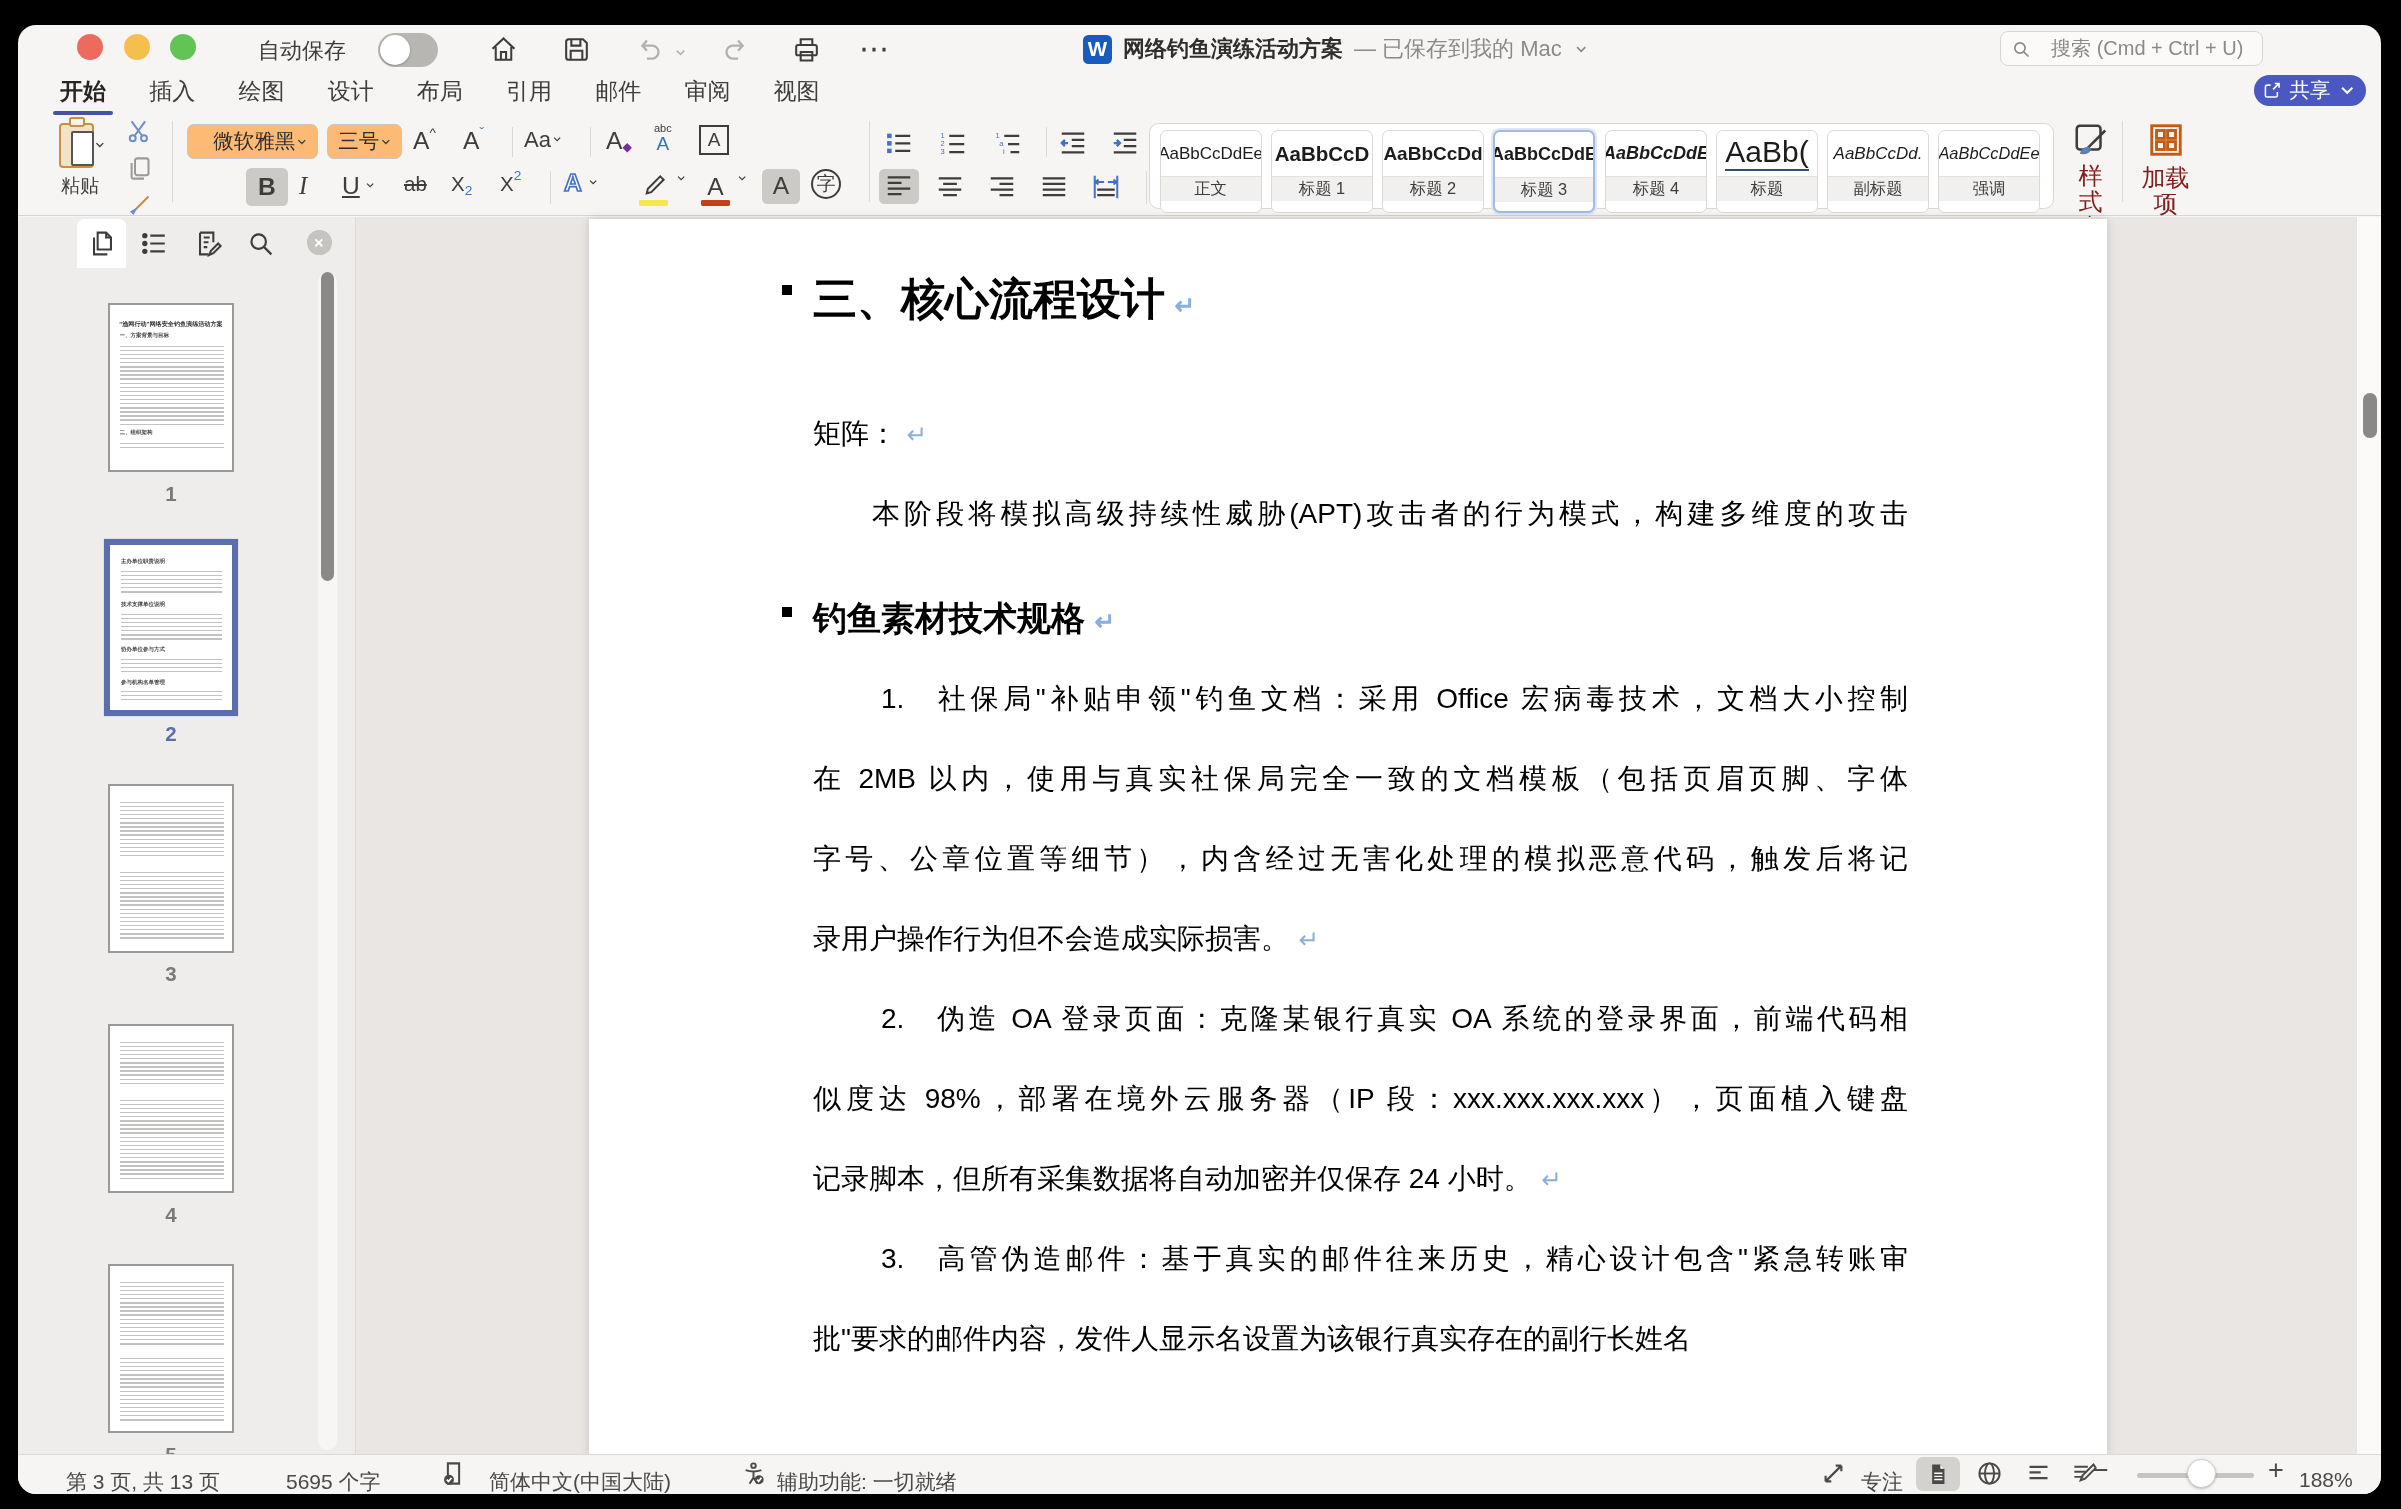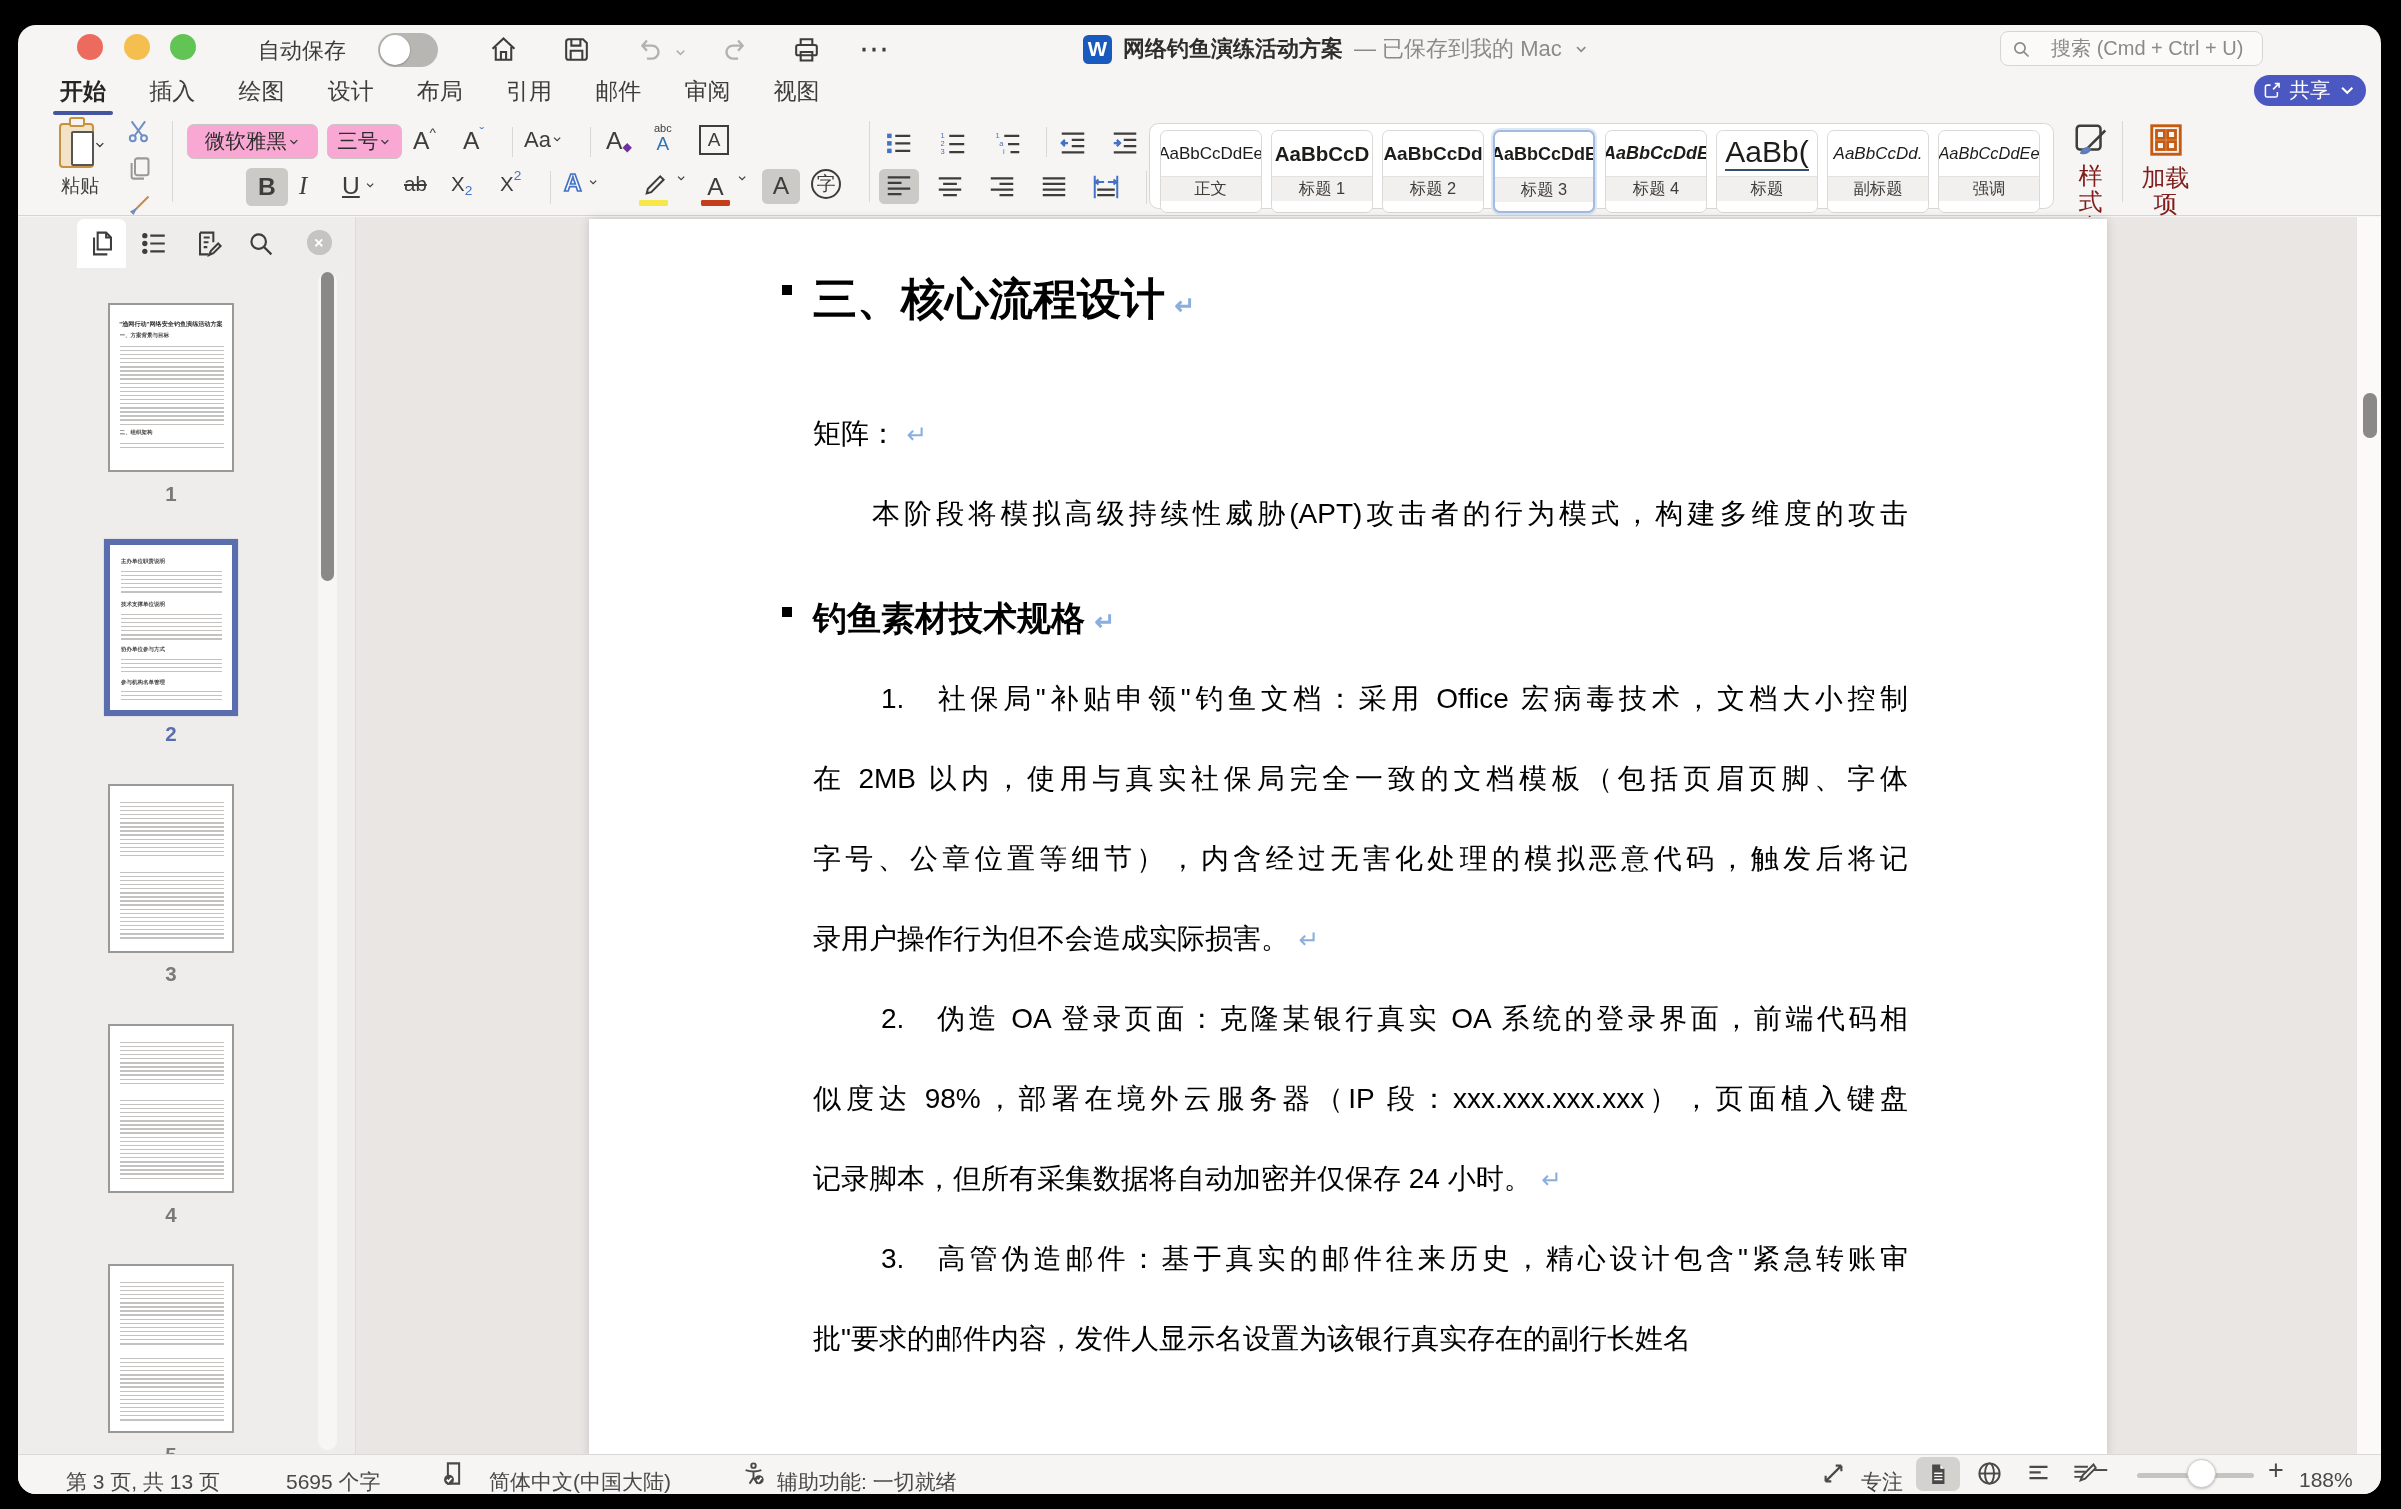--- a/index.html
+++ b/index.html
@@ -41,21 +41,21 @@
   .rb-sep { position:absolute; top:9.6px; width:1.4px; height:81px; background:#dad8d5; }
   .paste { position:absolute; left:24.6px; top:5.5px; width:75px; text-align:center; }
   .paste-ico { position:relative; width:42px; height:53px; margin:0 auto; }
   .clip-body { position:absolute; left:0; top:5.5px; width:35px; height:45px; border:2.7px solid #c7913f; border-radius:4.1px; background:#f2e3c8; }
   .clip-top { position:absolute; left:9.6px; top:0; width:16.4px; height:9.6px; border:2.7px solid #c7913f; border-radius:2.7px; background:#f6f5f3; }
   .clip-page { position:absolute; left:12.3px; top:13.7px; width:23px; height:35px; background:#fff; border:2px solid #565554; border-radius:2px; }
   .paste-chev { position:absolute; right:-5.5px; top:20.5px; }
   .paste-label { font-size:19px; color:#3e3d3c; margin-top:2.7px; }
   .cutcol { position:absolute; left:108px; top:6.8px; display:flex; flex-direction:column; gap:9.6px; }
   .cutcol svg { width:27px; height:27px; }
-  .combo { position:absolute; height:35px; background:#f9a8d4; border:1.4px solid #c8c6c3; border-radius:6.8px; display:flex; align-items:center; justify-content:center; padding:0 8px; }
+  .combo { position:absolute; height:35px; background:#fdba74; border:1.4px solid #c8c6c3; border-radius:6.8px; display:flex; align-items:center; justify-content:flex-end; padding:0 8px; }
   .combo span { font-size:20.5px; color:#2f2e2d; }
   .fname { left:169px; top:12.3px; width:131px; }
   .fsize { left:309px; top:12.3px; width:75px; }
   .rbtn { position:absolute; display:flex; align-items:center; justify-content:center; color:#3e3d3c; }
   .glyph { font-size:24.6px; color:#3e3d3c; }
   .sup { font-size:13.7px; position:relative; top:-8.2px; }
   .subp { font-size:13.7px; position:relative; top:6.8px; color:#4472c4; }
   .supp { font-size:13.7px; position:relative; top:-8.2px; color:#4472c4; }
   .chip { background:#cccac7; border-radius:5.5px; }
   .u-line { text-decoration:underline; }

